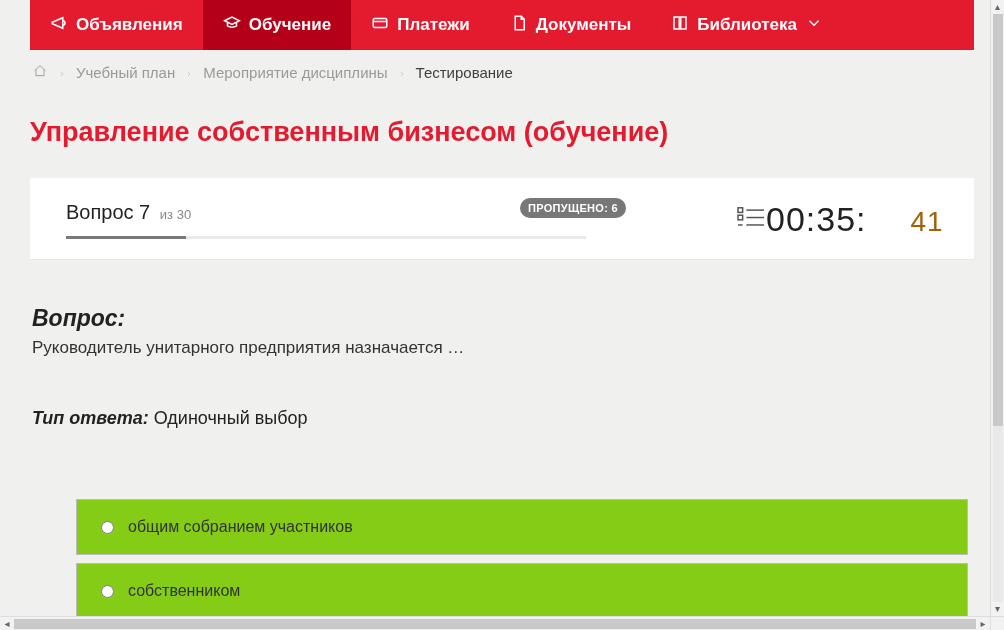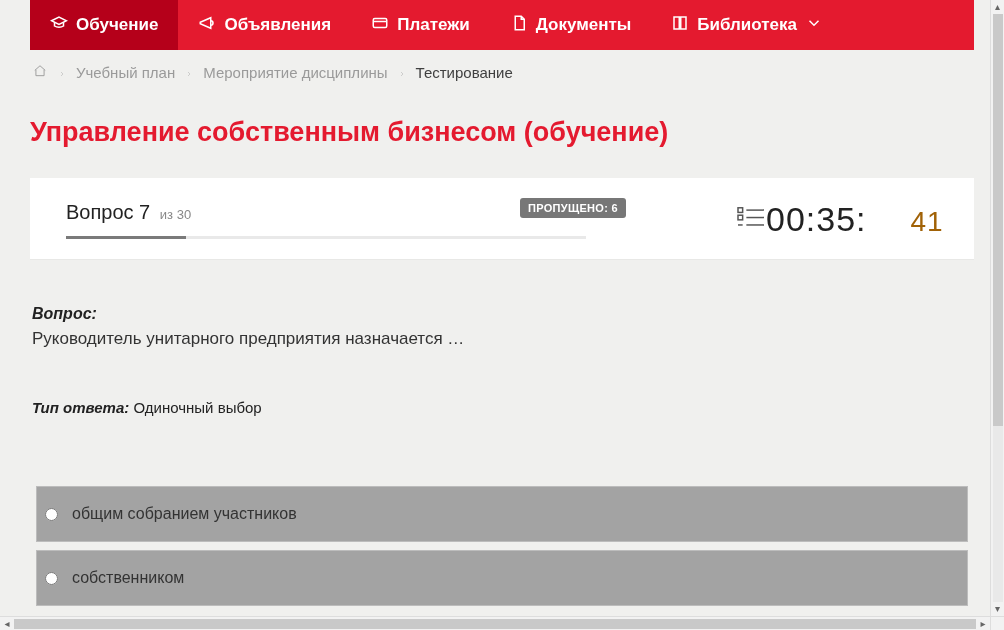--- a/index.html
+++ b/index.html
@@ -76,54 +76,55 @@
     .prog-fill { height: 3px; background: #7a7a7a; position: absolute; left: 0; top: 0; }
     .skipped-badge {
       position: absolute;
       left: 490px;
       top: 20px;
       background: #777;
       color: #fff;
       font-size: 11px;
       font-weight: 700;
       padding: 4px 8px;
-      border-radius: 3px;
+      border-radius: 10px;
       letter-spacing: 0.3px;
       text-align: right;
     }
     .list-icon {
       margin-left: 150px;
       cursor: pointer;
     }
     .list-icon svg { width: 30px; height: 26px; }
     .timer {
       margin-left: auto;
       font-size: 34px;
       color: #222;
       font-weight: 300;
       letter-spacing: 1px;
     }
     .timer .sec { color: #a16207; font-size: 28px; margin-left: 44px; }
     .question-block { margin-top: 46px; padding: 0 2px; }
-    .q-lbl { font-style: italic; font-weight: 700; font-size: 16px; color: #222; }
+    .q-lbl { font-style: italic; font-weight: 700; font-size: 23px; color: #222; }
     .q-text { font-size: 17px; color: #333; margin-top: 6px; }
-    .ans-type { margin-top: 50px; font-size: 15px; color: #222; }
+    .ans-type { margin-top: 50px; font-size: 18px; color: #222; }
     .ans-type .lbl { font-style: italic; font-weight: 700; }
     .choices { margin-top: 70px; padding: 0 6px; }
     .choice {
       border: 1px solid #bcbcbc;
-      background: #a3a3a3;
-      padding: 18px 8px;
+      background: #84cc16;
+      padding: 18px 24px;
       margin-bottom: 8px;
       display: flex;
       align-items: center;
       gap: 14px;
       font-size: 16px;
       color: #333;
       cursor: pointer;
+      margin-left: 40px;
     }
     .choice input[type=radio]{ width: 13px; height: 13px; accent-color:#777; }
     
     .hsbar {
       position: absolute; left: 0; bottom: 0; right: 14px; height: 14px;
       background: #f2f2f2; border-top: 1px solid #ddd;
       display:flex; align-items:center; justify-content:space-between;
     }
     .hsbar .arrow { width: 14px; text-align:center; font-size:10px; color:#666; cursor:pointer; }
     .hsbar .track { flex:1; height:10px; background:#e9e9e9; position:relative; }
@@ -138,37 +139,37 @@
     .vsbar .thumb { position:absolute; left:0; top:0; width:10px; height:70%; background:#c9c9c9; }
     .corner { position:absolute; right:0; bottom:0; width:14px; height:14px; background:#f2f2f2; border-left:1px solid #ddd; border-top:1px solid #ddd;}
   </style>
 </head>
 <body>
 
 <div class="scroll-wrapper">
   <div class="content-area">
 
     <div class="topnav">
+      <div class="topnav-item">
+        <span>
+          <svg viewBox="0 0 24 24" fill="none" stroke="#fff" stroke-width="2">
+              <path d="M3 11l14-6v14L3 13v-2z"></path>
+              <path d="M17 9a3 3 0 0 1 0 6"></path>
+            </svg>
+        </span>
+        <span>Объявления</span>
+      </div>
       <div class="topnav-item active">
         <span>
           <svg viewBox="0 0 24 24" fill="none" stroke="#fff" stroke-width="2">
               <path d="M2 9l10-5 10 5-10 5L2 9z"></path>
               <path d="M6 11v5c3 2 9 2 12 0v-5"></path>
             </svg>
         </span>
         <span>Обучение</span>
-      </div>
-      <div class="topnav-item">
-        <span>
-          <svg viewBox="0 0 24 24" fill="none" stroke="#fff" stroke-width="2">
-              <path d="M3 11l14-6v14L3 13v-2z"></path>
-              <path d="M17 9a3 3 0 0 1 0 6"></path>
-            </svg>
-        </span>
-        <span>Объявления</span>
       </div>
       <div class="topnav-item">
         <span>
           <svg viewBox="0 0 24 24" fill="none" stroke="#fff" stroke-width="2">
               <rect x="3" y="6" width="18" height="12" rx="2"></rect>
               <path d="M3 10h18"></path>
             </svg>
         </span>
         <span>Платежи</span>
       </div>

